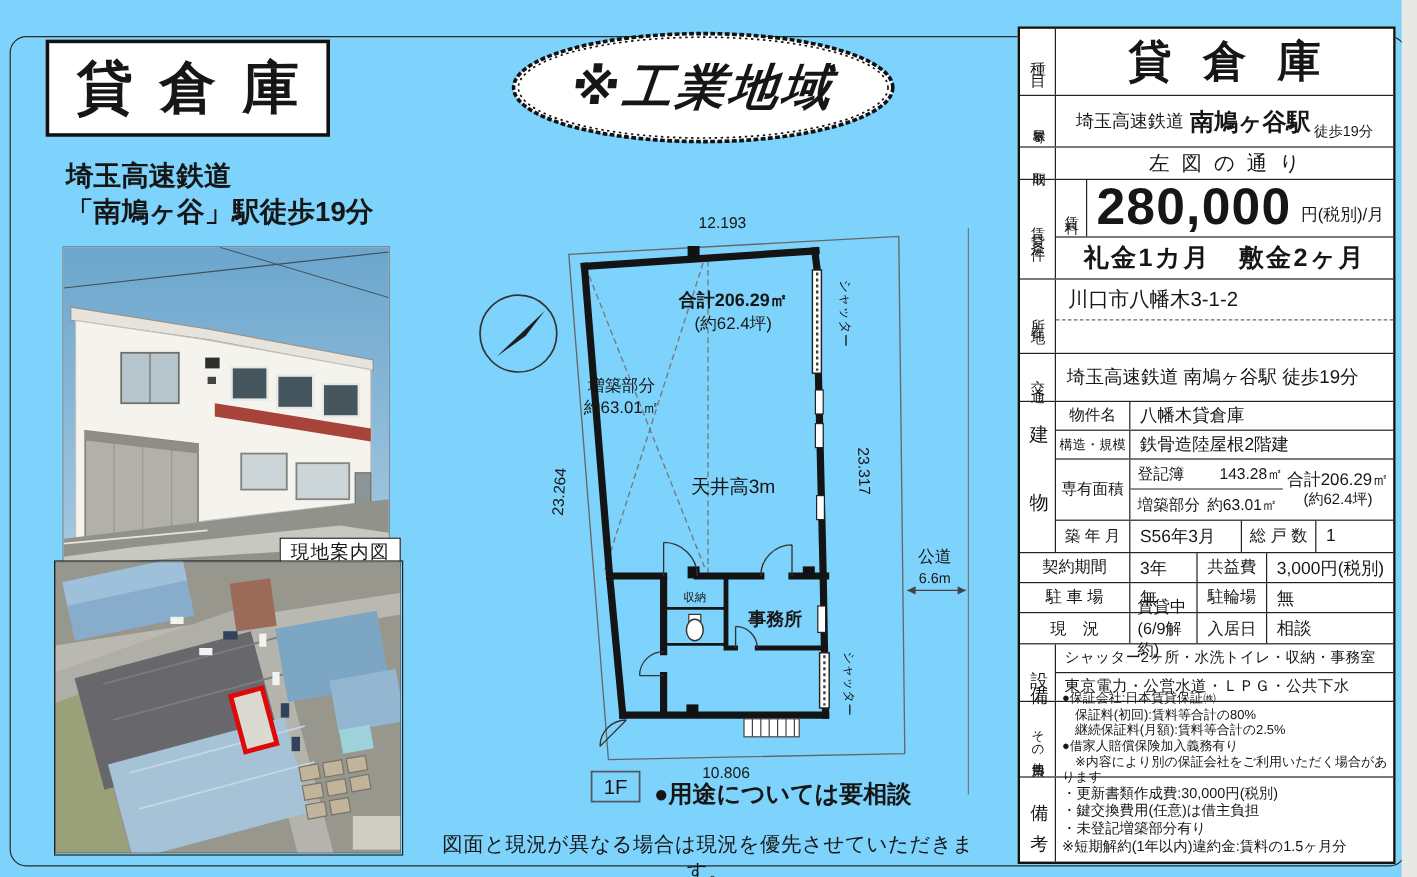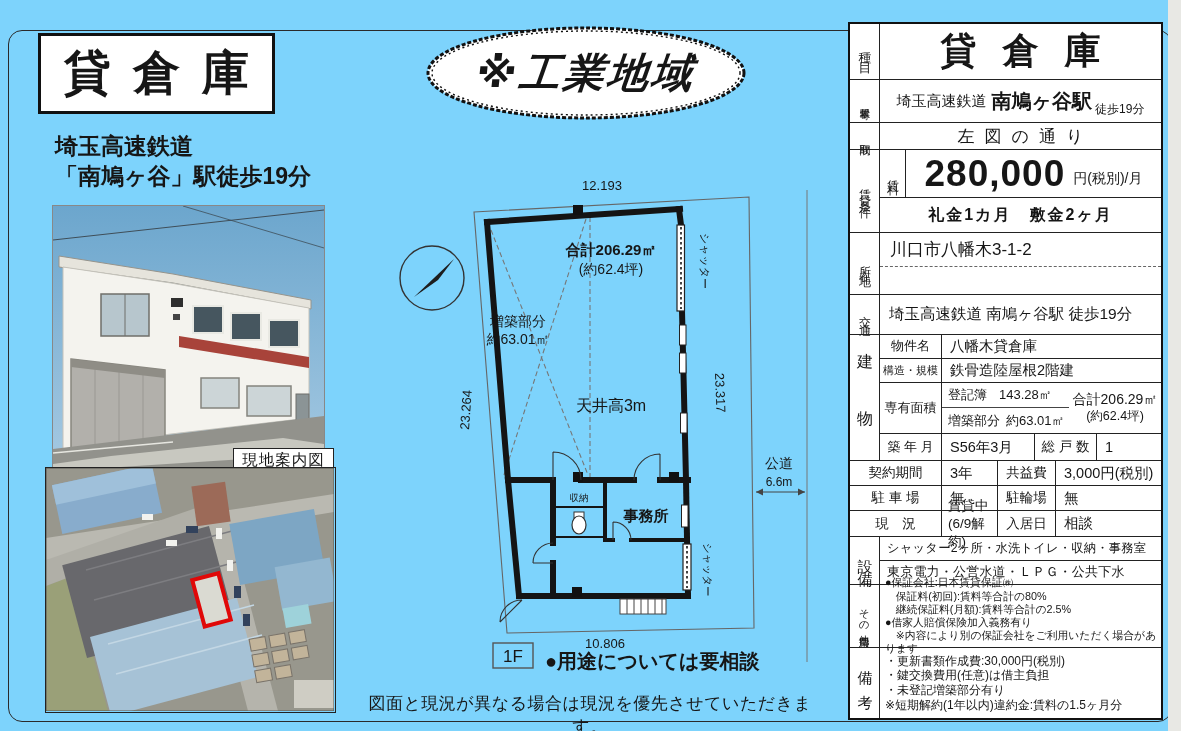--- a/index.html
+++ b/index.html
@@ -58,30 +58,30 @@
   .hlab { justify-content:center; font-size:13.5px; }
   .center { justify-content:center; }
   .grow { flex:1 1 auto; min-width:0; }
   .col { display:flex; flex-direction:column; }
 
   .cat-val { font-size:36px; font-weight:bold; letter-spacing:26px; text-indent:26px; }
   .station-pre { font-size:15px; margin-right:5px; }
   .station-name { font-size:20px; font-weight:bold; }
   .station-walk { font-size:12px; align-self:flex-end; margin:0 0 4px 3px; }
   .layout-val { font-size:17px; letter-spacing:10px; text-indent:10px; }
-  .rent-num { font-size:37px; font-weight:bold; letter-spacing:1px; }
+  .rent-num { font-size:43px; font-weight:bold; letter-spacing:1px; }
   .rent-unit { font-size:14px; margin-left:8px; padding-top:10px; }
-  .deposit { font-size:16px; font-weight:bold; letter-spacing:2px; }
+  .deposit { font-size:21px; font-weight:bold; letter-spacing:2px; }
   .addr-line1 { height:34px; display:flex; align-items:center; padding-left:10px;
                 font-size:17px; border-bottom:1.6px dashed #666; }
   .plain15 { font-size:15.5px; padding-left:9px; }
   .sub64 { width:62px; flex:0 0 62px; justify-content:center; }
   .val14 { font-size:14.5px; padding-left:8px; }
   .area-line { display:flex; align-items:center; font-size:13px; height:50%; padding-left:6px; }
-  .area-underline { border-bottom:1.2px solid #444; }
+  .area-underline { border-bottom:1.2px solid #444;justify-content:space-between; }
   .tot-line { font-size:14px; line-height:1.25; text-align:center; }
   .small13 { font-size:13px; }
   .equip-line { font-size:12.3px; padding-left:7px; letter-spacing:0.2px; }
   .fine { font-size:10.8px; line-height:1.22; }
   .notes { font-size:12px; line-height:1.22; }
 </style>
 </head>
 <body>
 
 <div id="page">

